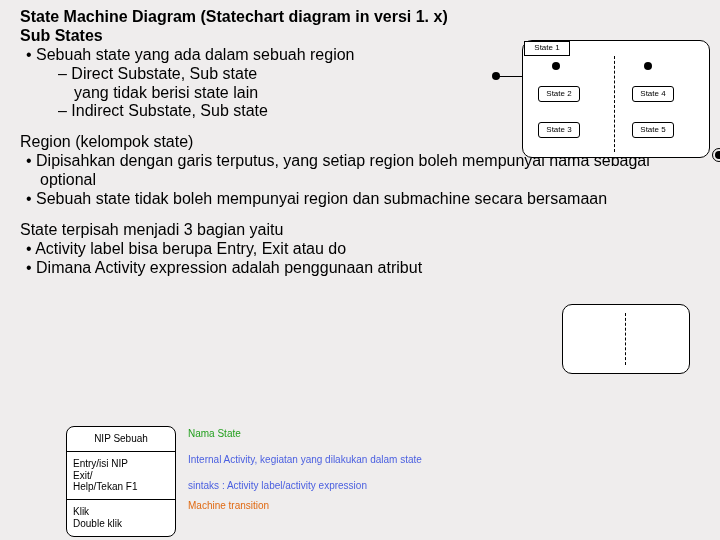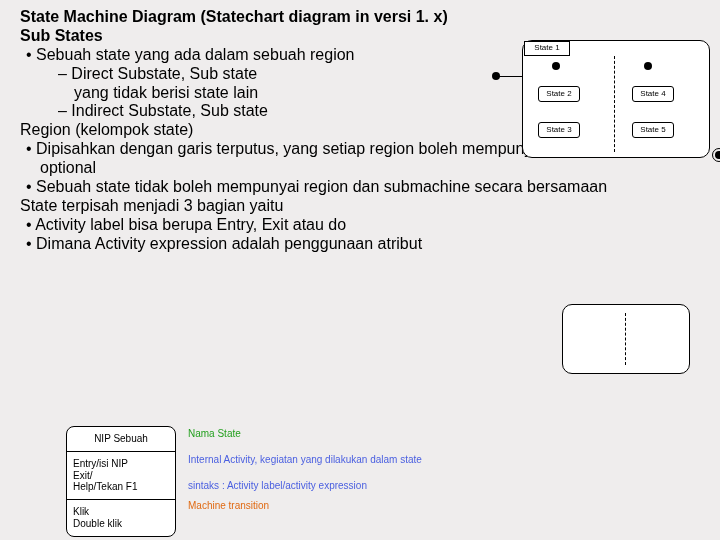--- a/index.html
+++ b/index.html
@@ -3,21 +3,21 @@
 <meta charset="utf-8">
 <style>
   html,body{margin:0;padding:0;width:720px;height:540px;background:#efeded;font-family:Arial,Helvetica,sans-serif;color:#000;overflow:hidden}
   .slide{position:relative;width:720px;height:540px;padding:8px 10px 10px 20px;box-sizing:border-box;font-size:16px;line-height:1.18}
   .title{font-weight:700}
   .sub{font-weight:700}
   .b1{padding-left:20px;text-indent:-14px}
   .b1::before{content:"•  "}
   .b2{padding-left:54px;text-indent:-16px}
   .b2::before{content:"–  "}
-  .blk{}
+  .blk{margin-top:12px}
   
   .sd{position:absolute;right:8px;top:36px;width:220px;height:130px}
   .sd .outer{position:absolute;left:30px;top:4px;width:186px;height:116px;border:1px solid #000;border-radius:10px;background:#fff}
   .sd .tab{position:absolute;left:32px;top:5px;width:44px;height:13px;border:1px solid #000;background:#fff;font-size:8px;text-align:center;line-height:12px}
   .sd .vline{position:absolute;left:122px;top:20px;width:0;height:96px;border-left:1px dashed #000}
   .sd .st{position:absolute;border:1px solid #000;border-radius:3px;background:#fff;font-size:8px;text-align:center;line-height:14px;height:14px;width:40px}
   .sd .dot{position:absolute;width:8px;height:8px;border-radius:50%;background:#000}
   .sd .fin{position:absolute;width:12px;height:12px;border:1px solid #000;border-radius:50%}
   .sd .fin::after{content:"";position:absolute;left:2px;top:2px;width:8px;height:8px;background:#000;border-radius:50%}
   .sd .inArr{position:absolute;left:4px;top:40px;width:26px;height:0;border-top:1px solid #000}

